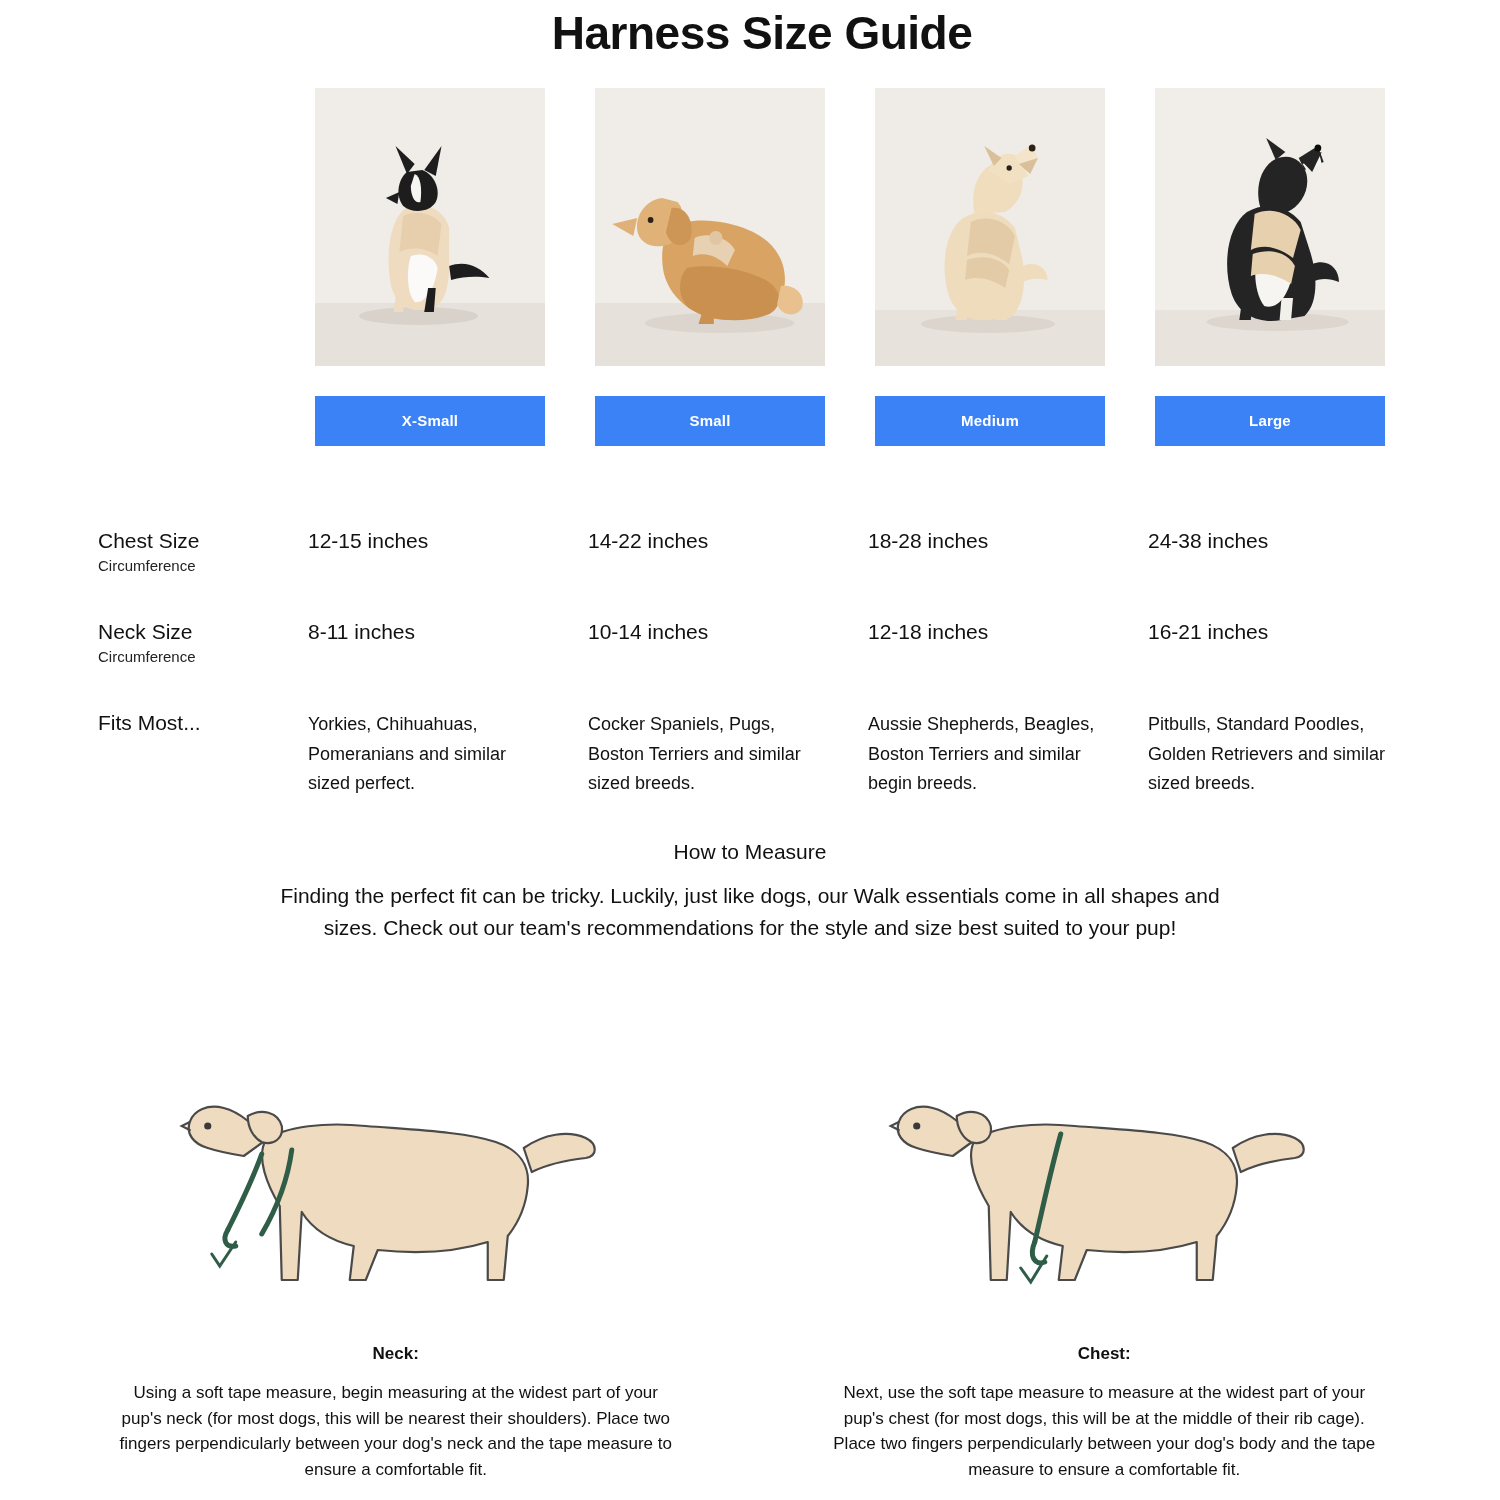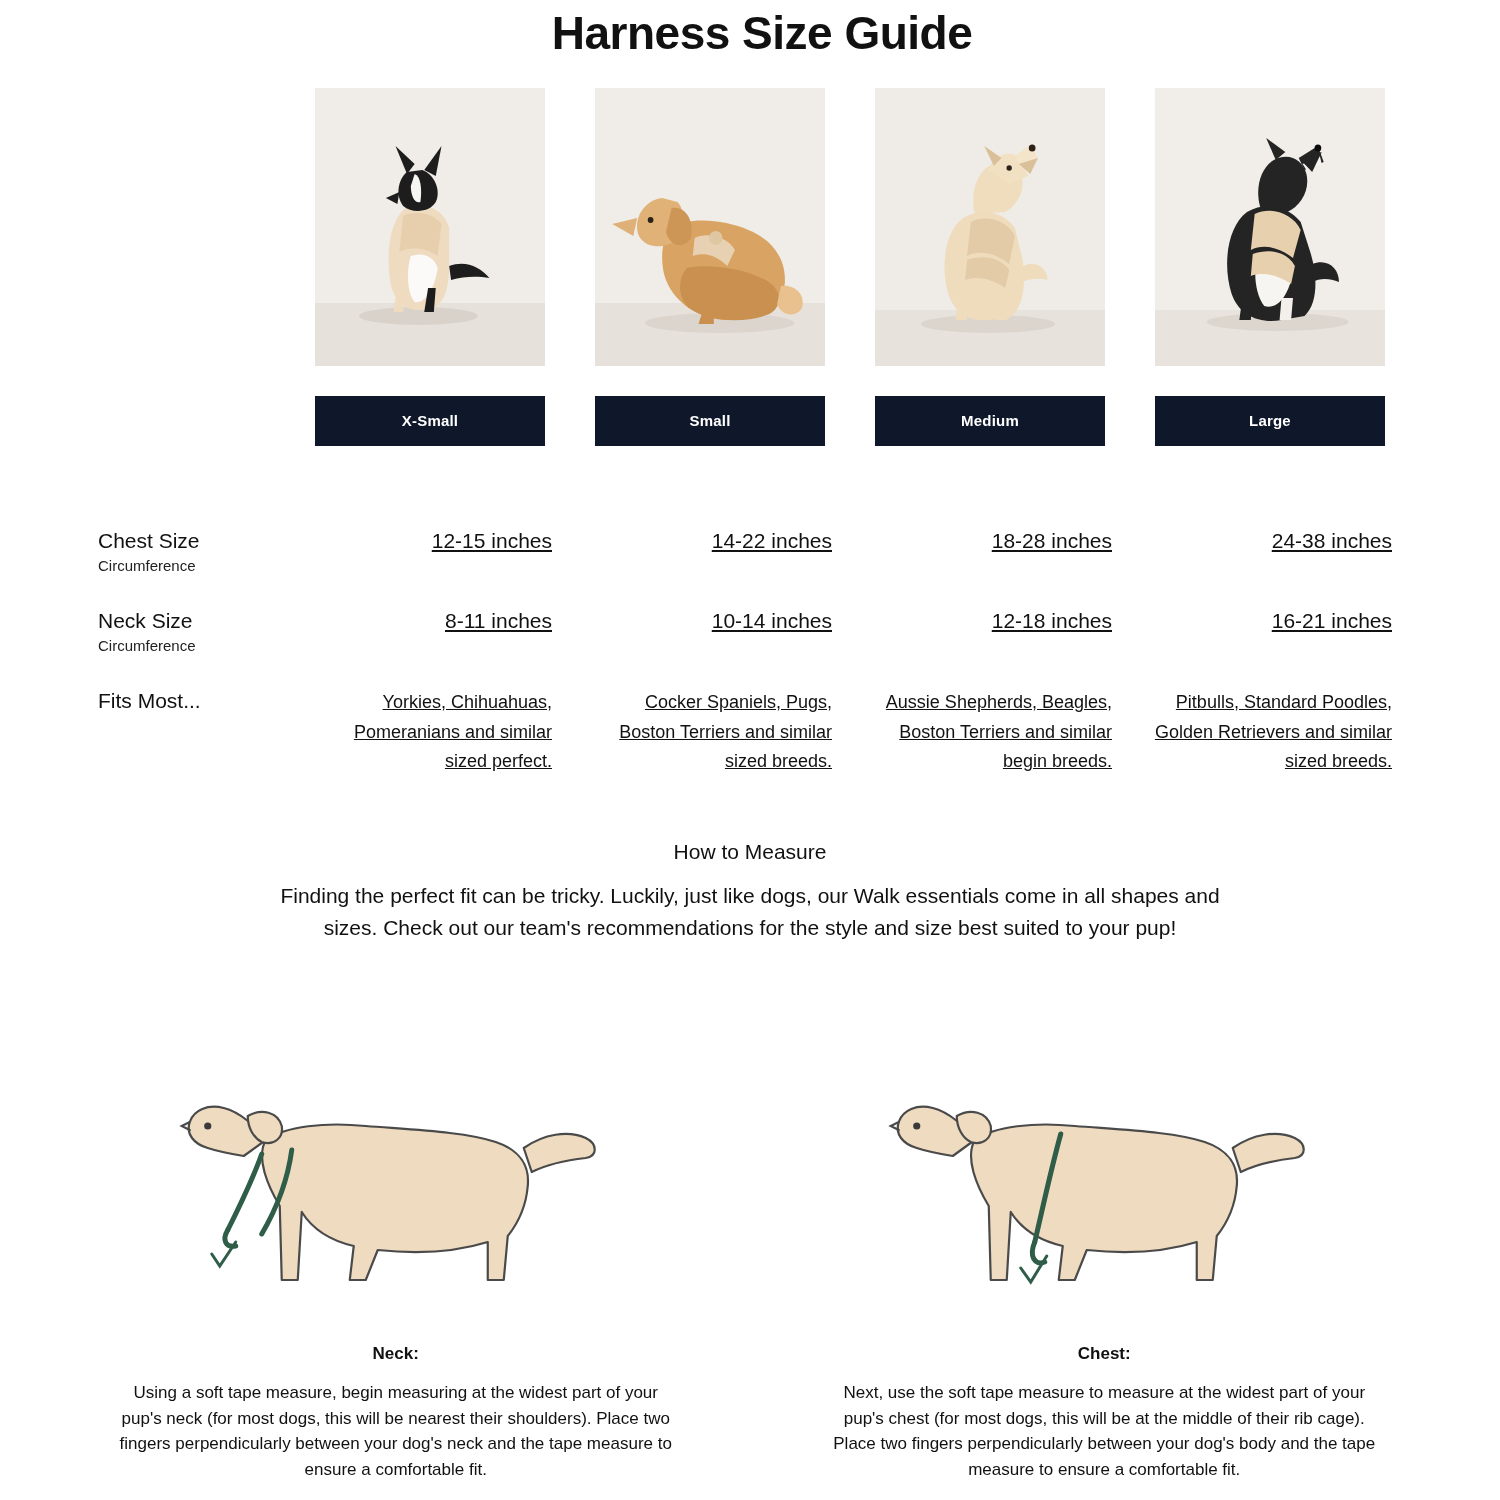--- a/index.html
+++ b/index.html
@@ -50,56 +50,55 @@
     background: #f3f1ee;
     position: relative;
     overflow: hidden;
   }
   .photo svg { display: block; width: 100%; height: 100%; }
 
   .label-cell {
     padding: 30px 25px 0 25px;
   }
   .size-label {
-    background: #0f172a;
+    background: #3b82f6;
     color: #ffffff;
     text-align: center;
     font-size: 15px;
     font-weight: bold;
     padding: 16px 0 17px 0;
     letter-spacing: 0.2px;
   }
 
   
   .spec-table {
     position: absolute;
     left: 90px;
     top: 500px;
     width: 1320px;
     display: grid;
     grid-template-columns: 200px repeat(4, 1fr);
-    row-gap: 5px;
+    row-gap: 16px;
   }
   .row-label {
     padding: 28px 0 0 8px;
     font-size: 21px;
     line-height: 1.2;
   }
   .row-label .sub {
     display: block;
     font-size: 15px;
     color: #222;
     margin-top: 4px;
   }
   .cell {
     padding: 28px 18px 0 18px;
-    text-align: right;
+    text-align: left;
     font-size: 21px;
     line-height: 1.25;
-    text-decoration: underline;
   }
   .cell.small-text {
     font-size: 18px;
     line-height: 1.62;
   }
 
   
   .how-wrap {
     position: absolute;
     left: 250px;

